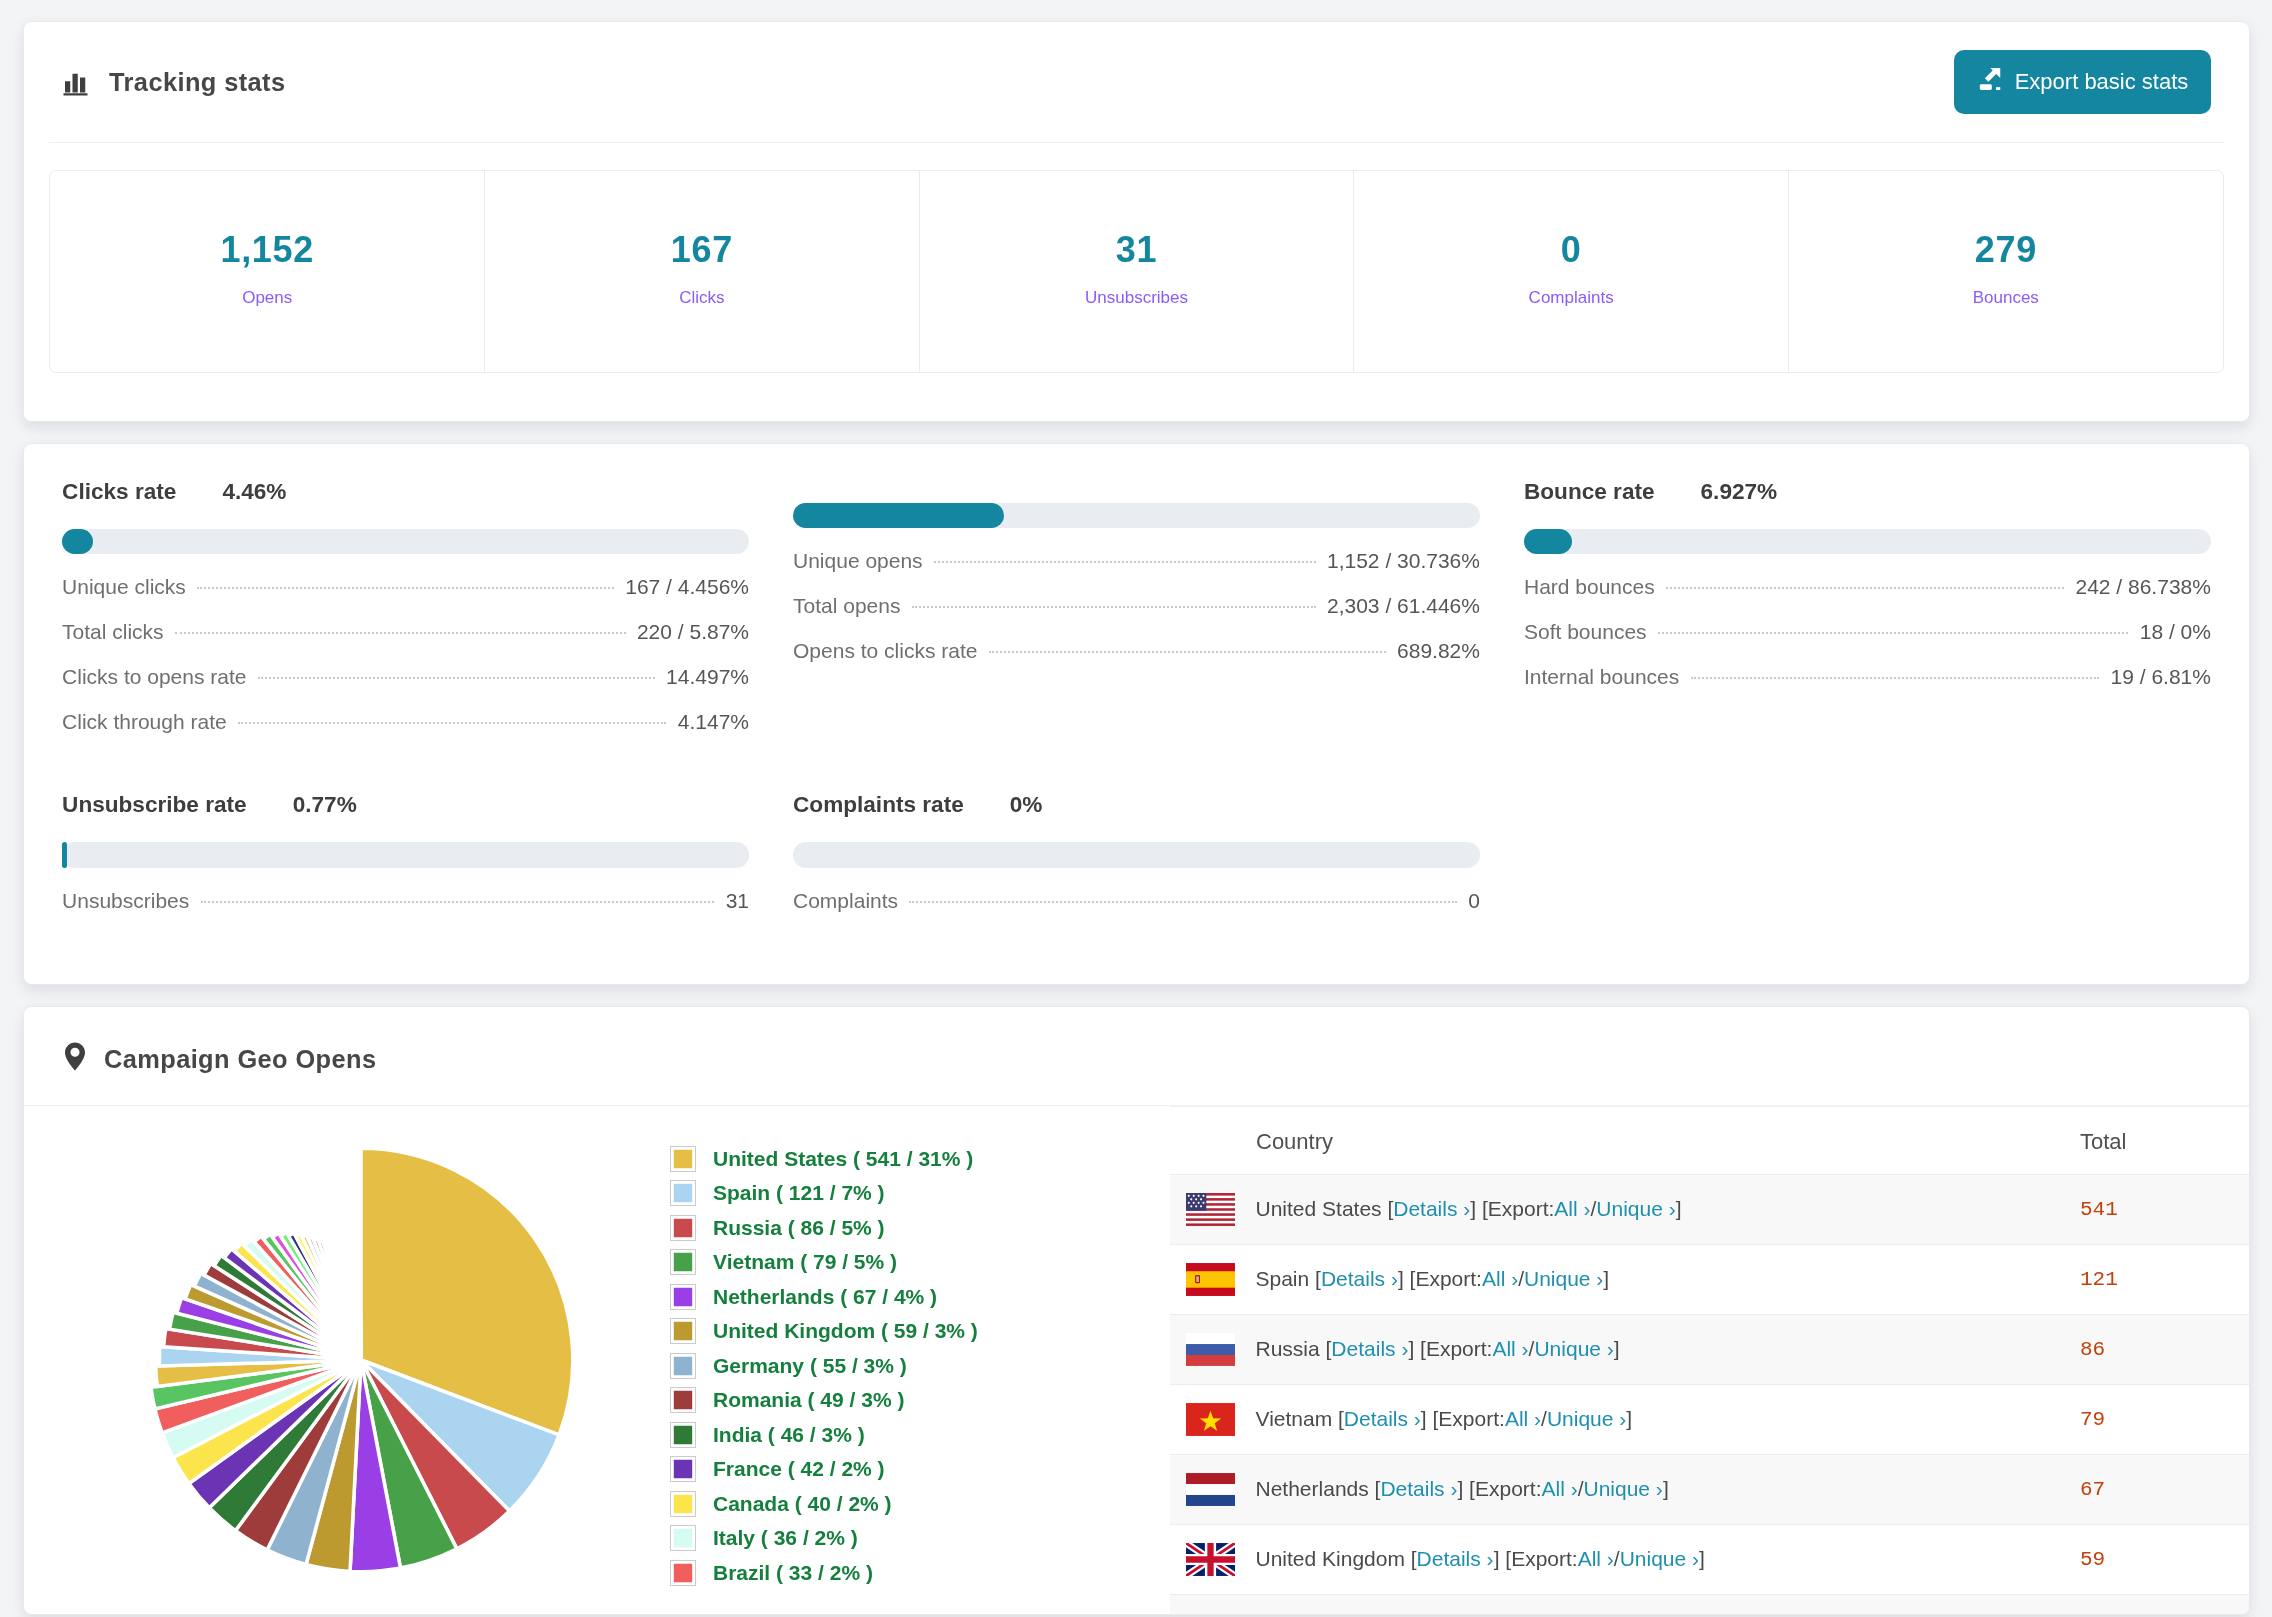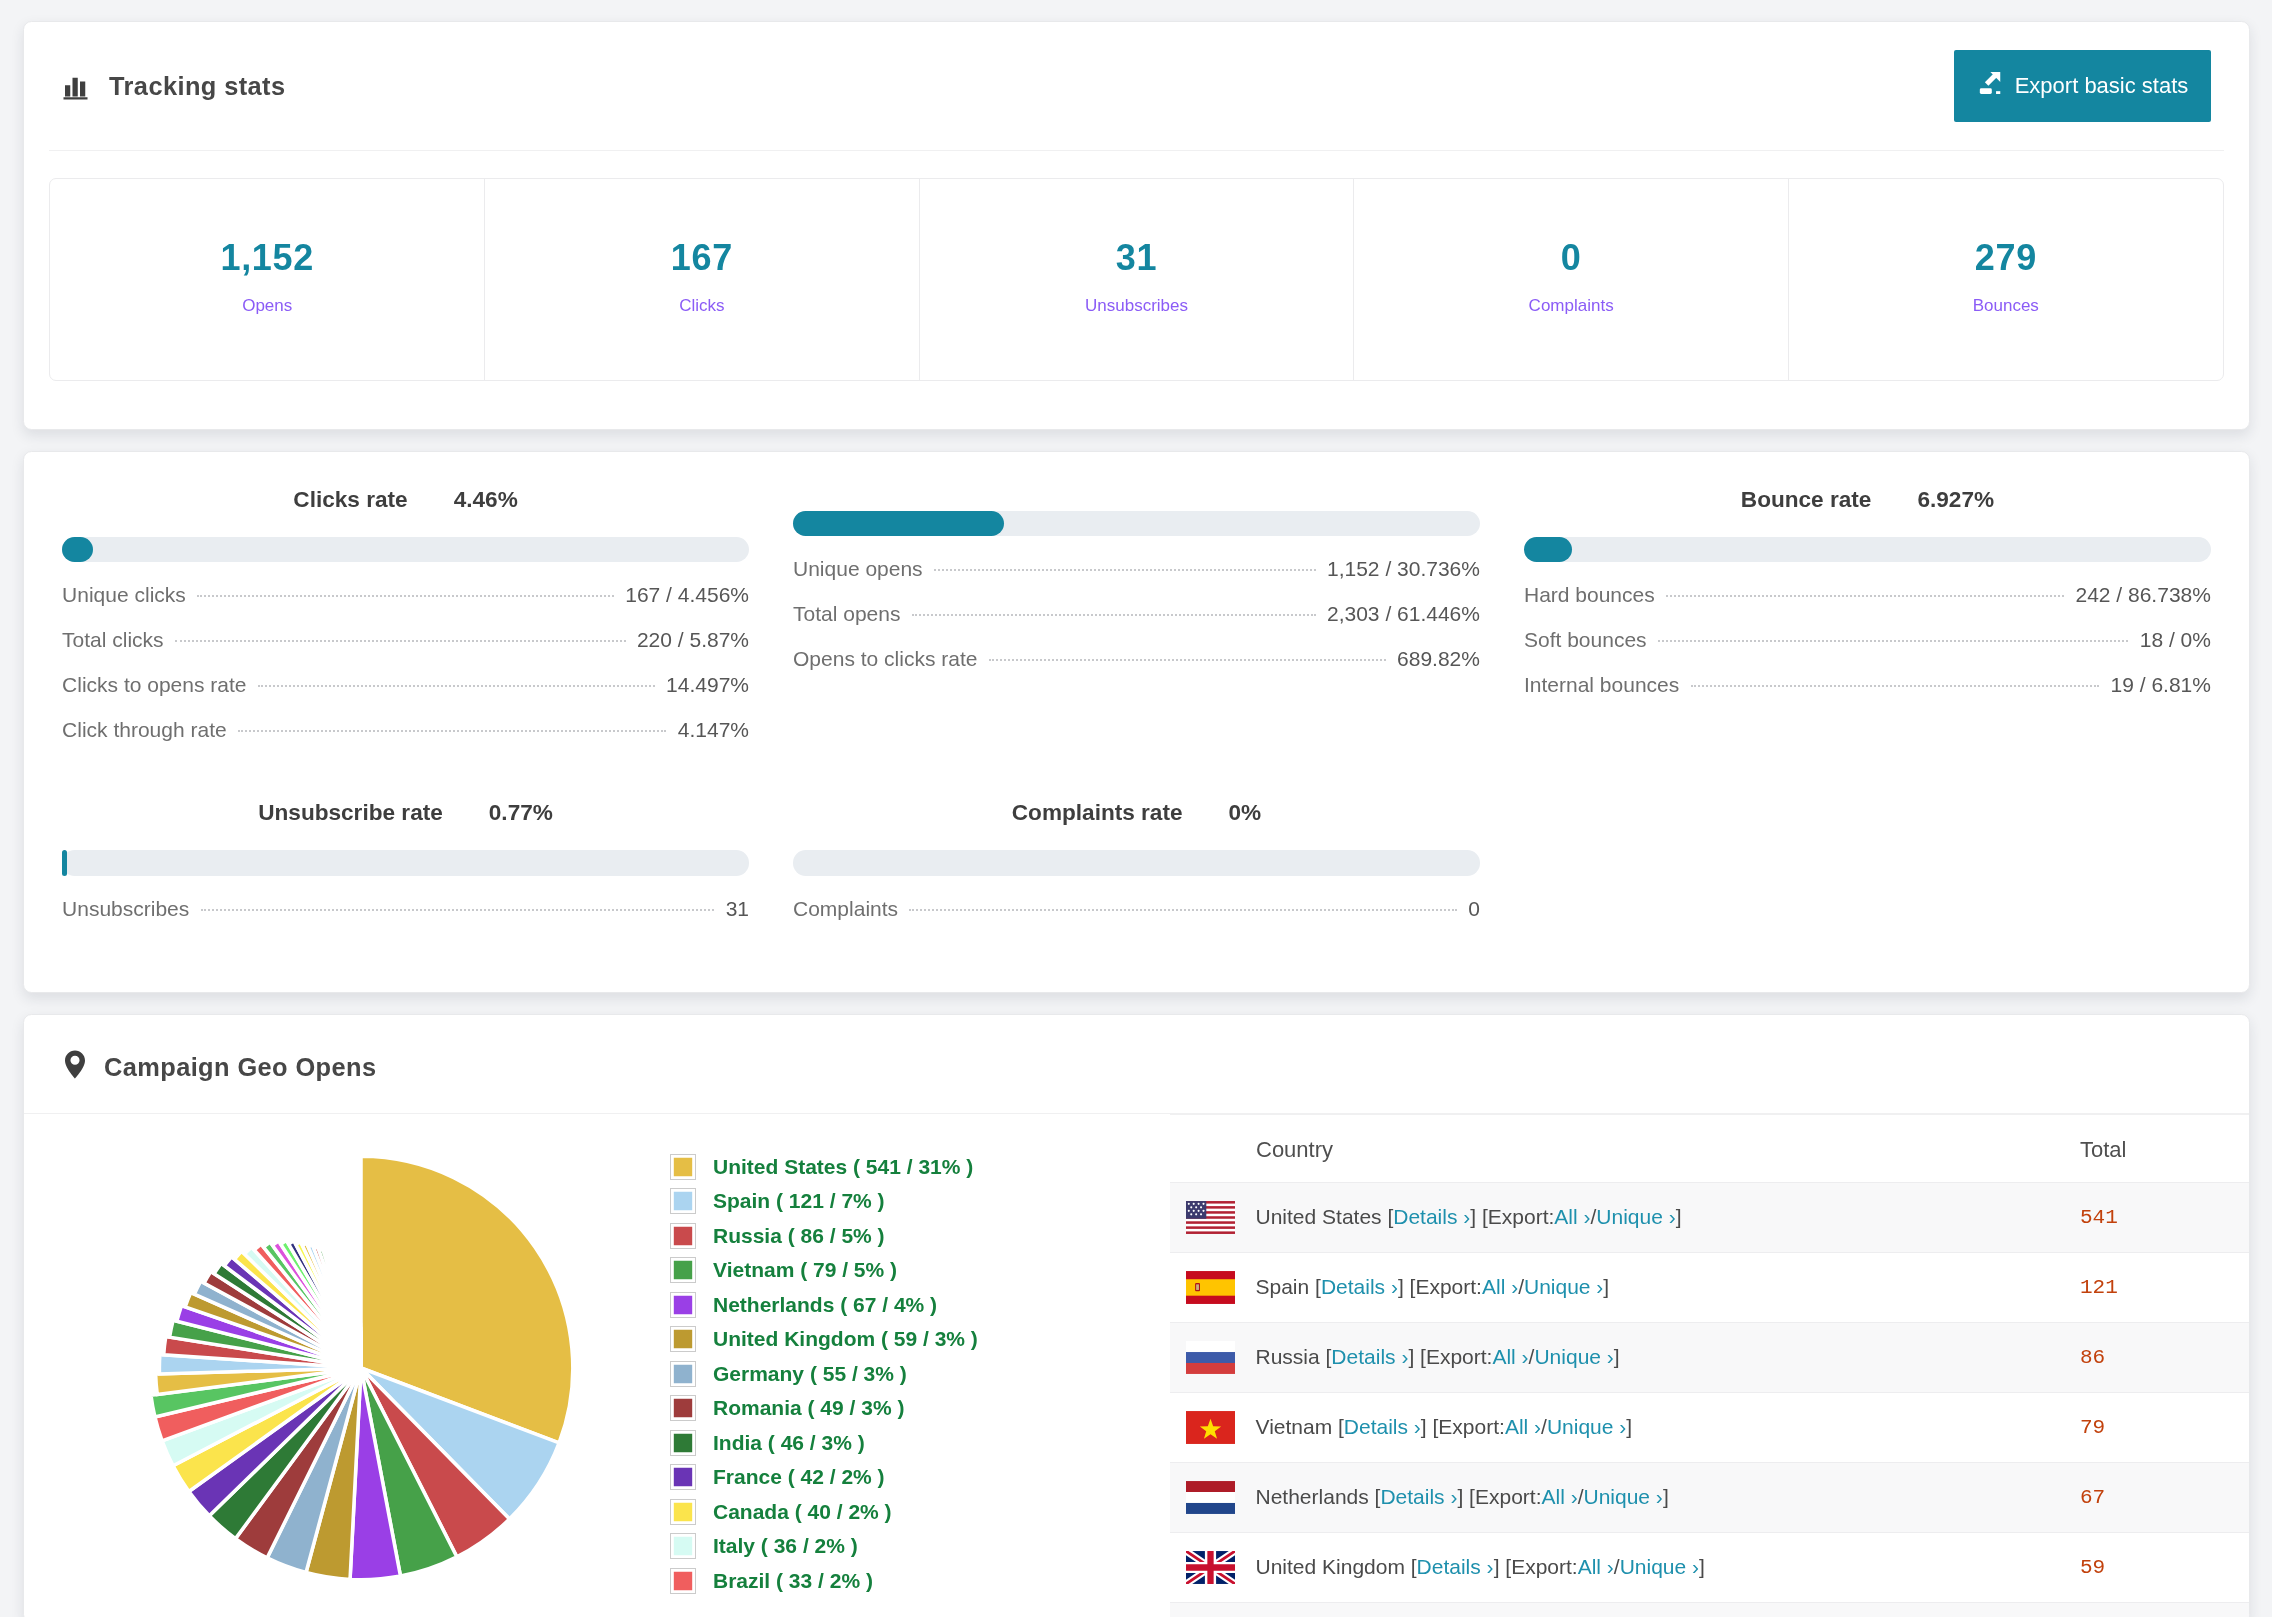--- a/index.html
+++ b/index.html
@@ -17,34 +17,34 @@
     margin:0 23px;
   }
   
   #card-tracking{margin-top:21px;padding:0 25.4px;}
   .card-head{display:flex;align-items:center;justify-content:space-between;padding:28px 12.7px;}
   .card-title{font-size:25.4px;font-weight:600;color:#474747;display:flex;align-items:center;gap:17px;letter-spacing:0.4px;}
   .card-title svg{display:block;}
   .divider{border-top:1.4px solid #f0f0f1;}
   .btn-export{
     background:#1486a0;color:#fff;font-size:22px;
-    border:none;border-radius:2px;height:72px;padding:0 22.6px;
+    border:none;border-radius:10px;height:64px;padding:0 22.6px;
     display:flex;align-items:center;gap:12.7px;cursor:pointer;
     font-family:"Liberation Sans",sans-serif;
   }
   .stats-box{display:flex;border:1.4px solid #ebebed;border-radius:7px;margin:27px 0 48px;}
   .stat-cell{flex:1;text-align:center;padding:58px 0 64px;}
   .stat-cell + .stat-cell{border-left:1.4px solid #ebebed;}
   .stat-num{font-size:36px;font-weight:700;color:#1486a0;display:block;letter-spacing:0.7px;}
   .stat-lbl{font-size:17px;color:#8b5cf6;display:block;margin-top:17px;}
   
   #card-rates{margin-top:21px;padding:35px 25.4px 71px;}
   .rates-grid{display:grid;grid-template-columns:1fr 1fr 1fr;column-gap:44px;padding:0 12.7px;}
   .rates-grid.second{margin-top:58px;}
-  .rate-head{display:flex;justify-content:center;align-items:baseline;gap:46px;}
+  .rate-head{display:flex;justify-content:flex-start;align-items:baseline;gap:46px;}
   .rate-title{font-size:22.6px;font-weight:700;color:#3e3e3e;}
   .rate-value{font-size:22.6px;font-weight:700;color:#3e3e3e;}
   .bar{height:25.4px;background:#e9edf1;border-radius:12.7px;margin-top:24px;}
   .fill{height:100%;background:#1486a0;border-radius:12.7px;}
   .srows{margin-top:11.3px;}
   .srow{display:flex;align-items:baseline;margin-top:21px;font-size:21px;}
   .srow .lbl{color:#6f6f6f;white-space:nowrap;}
   .srow .dots{flex:1;border-bottom:2.1px dotted #c8c9cc;margin:0 11.3px;transform:translateY(-5px);}
   .srow .val{color:#565656;white-space:nowrap;}
   

